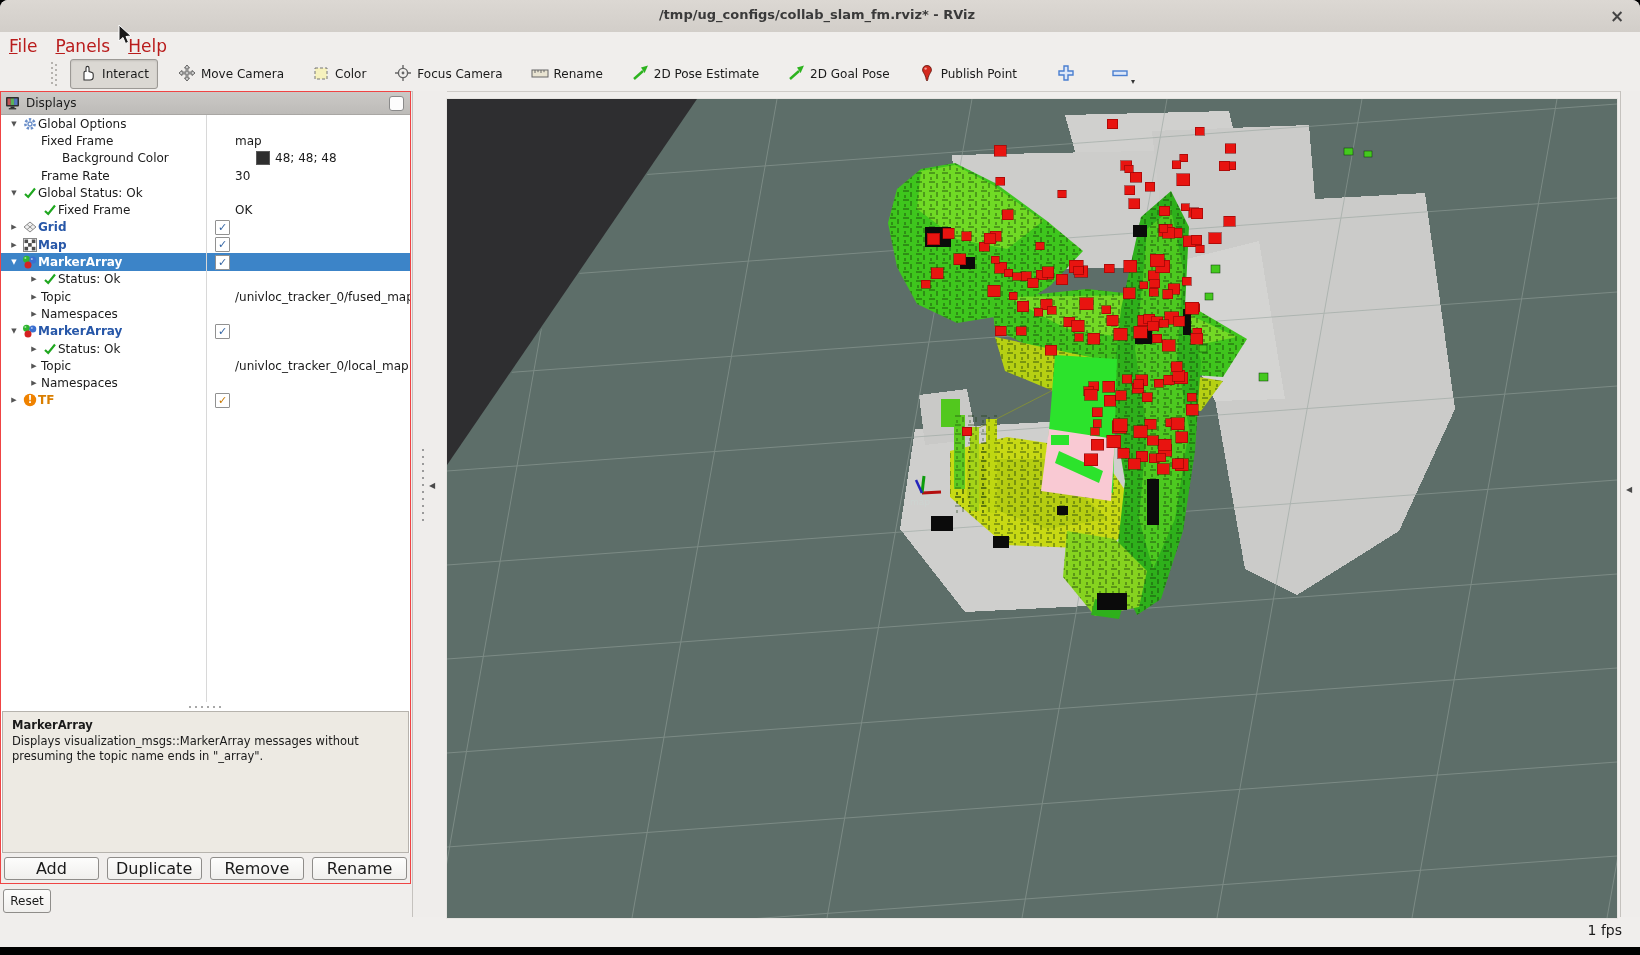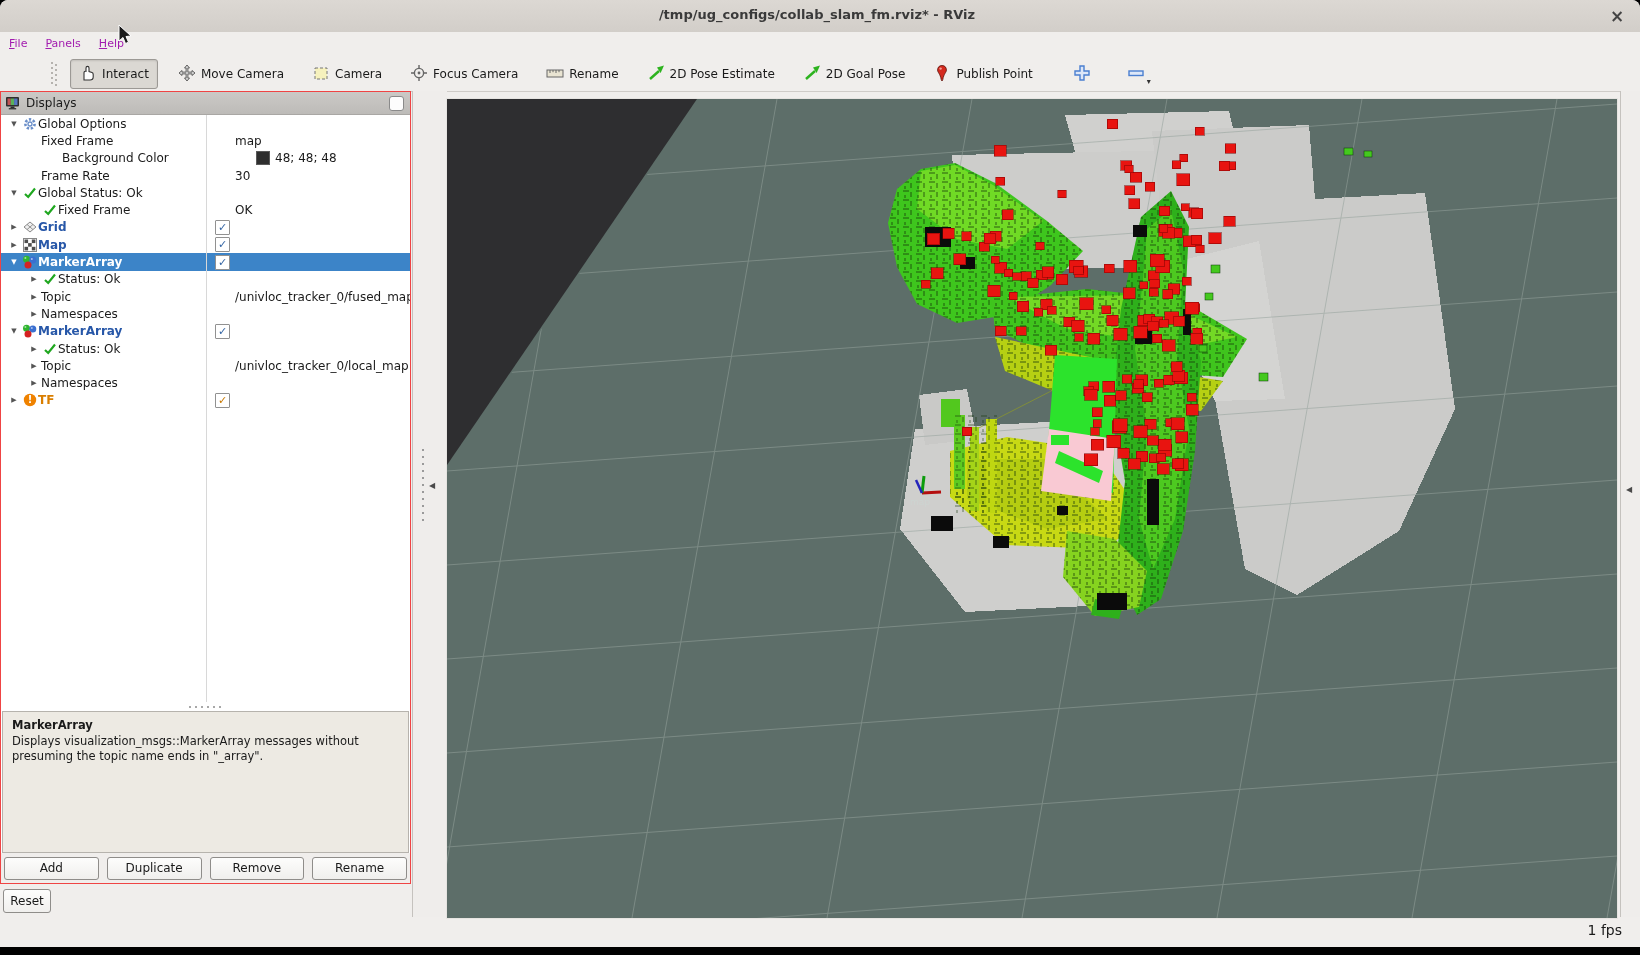--- a/index.html
+++ b/index.html
@@ -9,21 +9,21 @@
   
   #titlebar{position:absolute;left:0;top:0;width:100%;height:32px;
     background:linear-gradient(#dcd8d3,#d2cec9);border-bottom:1px solid #b9b6b1;border-radius:8px 8px 0 0;}
   #titlebar .title{position:absolute;left:0;right:6px;top:7px;text-align:center;font-size:13px;
     font-weight:bold;color:#3a3a3a;}
   #closebtn{position:absolute;right:12px;top:5px;width:22px;height:22px;text-align:center;
     font-size:17px;font-weight:bold;color:#444;line-height:22px;cursor:default;}
   
   #menubar{position:absolute;left:0;top:32px;width:100%;height:25px;background:#f0eeec;
     border-bottom:1px solid #dddbd8;}
-  .menu-item{display:inline-block;padding:4px 9px 0 9px;font-size:11px;color:#a21caf;}
+  .menu-item{display:inline-block;padding:4px 9px 0 9px;font-size:17px;color:#b91c1c;}
   .menu-item u{text-decoration:underline;}
   
   #toolbar{position:absolute;left:0;top:57px;width:100%;height:34px;background:#f0eeec;
     border-bottom:1px solid #cfccc8;white-space:nowrap;padding-left:48px;}
   #toolbar .grip{display:inline-block;width:6px;height:24px;margin:5px 2px 0 3px;vertical-align:top;
     background:repeating-linear-gradient(to bottom,#b5b2ae 0 2px,transparent 2px 5px),
                repeating-linear-gradient(to bottom,#b5b2ae 0 2px,transparent 2px 5px);
     background-size:2px 100%,2px 100%;background-position:0 0,4px 2px;background-repeat:repeat-y;}
   .tool{display:inline-flex;align-items:center;gap:5px;height:28px;margin:2px 6px 0 6px;
     padding:0 8px;font-size:12px;color:#1a1a1a;border-radius:3px;}
@@ -55,21 +55,21 @@
     color:#3465a4;line-height:11px;}
   .cbx.orangechk{color:#c87800;}
   .swatch{width:12px;height:12px;background:#2f2f2f;border:1px solid #5a5a5a;display:inline-block;margin-right:5px;}
   #dsplit{flex:0 0 9px;display:flex;align-items:center;justify-content:center;background:#fff;}
   #dsplit .dots{width:34px;height:2px;background:repeating-linear-gradient(to right,#a8a8a8 0 2px,transparent 2px 6px);}
   #ddesc{flex:0 0 128px;background:#edeae3;border:1px solid #b6b3ad;margin:0 1px;padding:6px 9px;
     font-size:11.5px;color:#1a1a1a;line-height:1.35;}
   #ddesc .dname{font-weight:bold;}
   #dbuttons{flex:0 0 30px;display:flex;align-items:center;gap:8px;padding:0 3px;background:#f0eeec;}
   .pbtn{flex:1;height:21px;background:linear-gradient(#fdfdfc,#f0efed);border:1px solid #8f8d8a;
-    border-radius:3px;font-size:12px;color:#1a1a1a;display:flex;align-items:center;justify-content:center;}
+    border-radius:3px;font-size:16px;color:#1a1a1a;display:flex;align-items:center;justify-content:center;}
   
   #lsplit{position:absolute;left:412px;top:91px;width:34px;height:826px;background:#efedeb;
     border-left:1px solid #c5c2be;}
   #lsplit .vdots{position:absolute;left:9px;top:358px;width:2px;height:72px;
     background:repeating-linear-gradient(to bottom,#9a9a9a 0 2px,transparent 2px 7px);}
   #lsplit .collapse{position:absolute;left:16px;top:390px;font-size:8px;color:#4a4a4a;}
   #rsplit{position:absolute;left:1620px;top:91px;width:20px;height:826px;background:#efedeb;
     border-left:1px solid #c5c2be;}
   #rsplit .collapse{position:absolute;left:5px;top:394px;font-size:8px;color:#4a4a4a;}
   #viewport{position:absolute;left:446px;top:98px;width:1170px;height:819px;background:#5d6e69;
@@ -105,21 +105,21 @@
         <span>Interact</span>
       </span><span class="tool">
         <span><svg width="18" height="18" viewBox="0 0 18 18">
             <path d="M9,1 L11.5,4 H9.9 V8.1 H14 V6.5 L17,9 L14,11.5 V9.9 H9.9 V14 H11.5 L9,17 L6.5,14 H8.1 V9.9 H4 V11.5 L1,9 L4,6.5 V8.1 H8.1 V4 H6.5 Z" fill="#d6d6d6" stroke="#555" stroke-width="0.9"></path>
           </svg></span>
         <span>Move Camera</span>
       </span><span class="tool">
         <span><svg width="18" height="18" viewBox="0 0 18 18">
             <rect x="3" y="4" width="12" height="11" fill="#f6f1bd" stroke="#777" stroke-dasharray="3,2"></rect>
           </svg></span>
-        <span>Camera</span>
+        <span>Color</span>
       </span><span class="tool">
         <span><svg width="18" height="18" viewBox="0 0 18 18">
             <circle cx="9" cy="9" r="4.6" fill="none" stroke="#666" stroke-width="1.4"></circle>
             <path d="M9,1 V5 M9,13 V17 M1,9 H5 M13,9 H17" stroke="#666" stroke-width="1.4"></path>
             <circle cx="9" cy="9" r="1.4" fill="#666"></circle>
           </svg></span>
         <span>Focus Camera</span>
       </span><span class="tool">
         <span><svg width="18" height="18" viewBox="0 0 18 18">
             <rect x="1" y="6" width="16" height="7" fill="#e9e4d2" stroke="#666"></rect>

